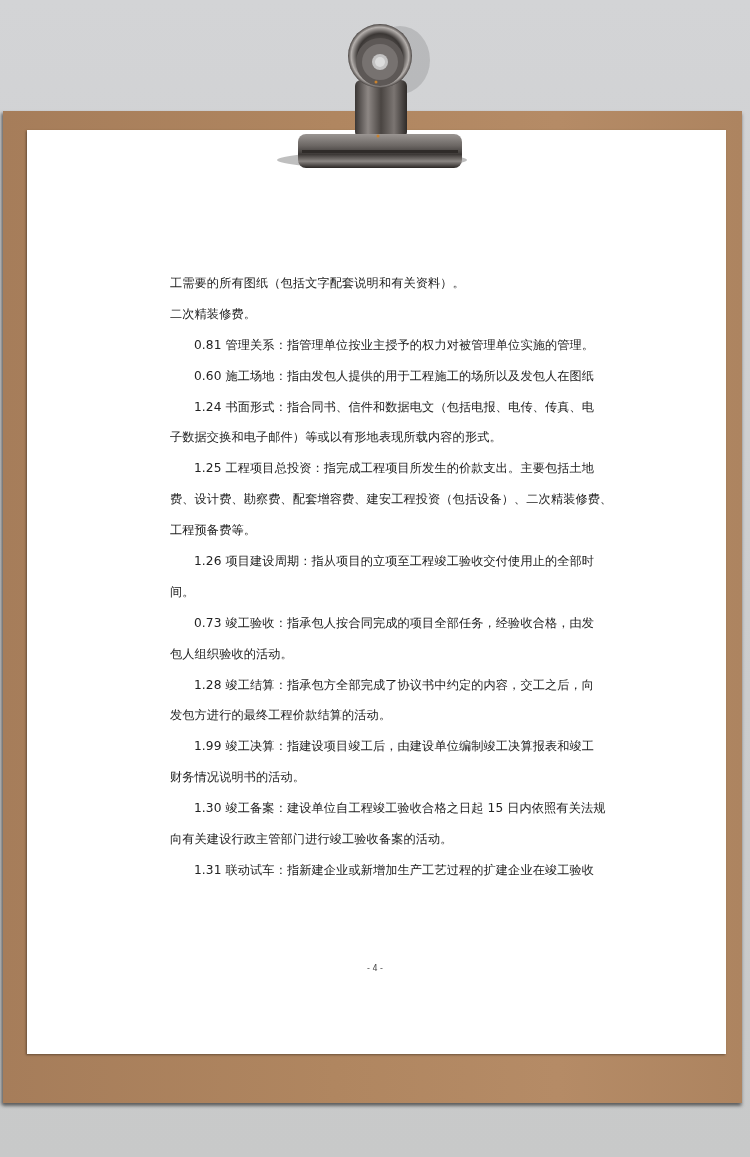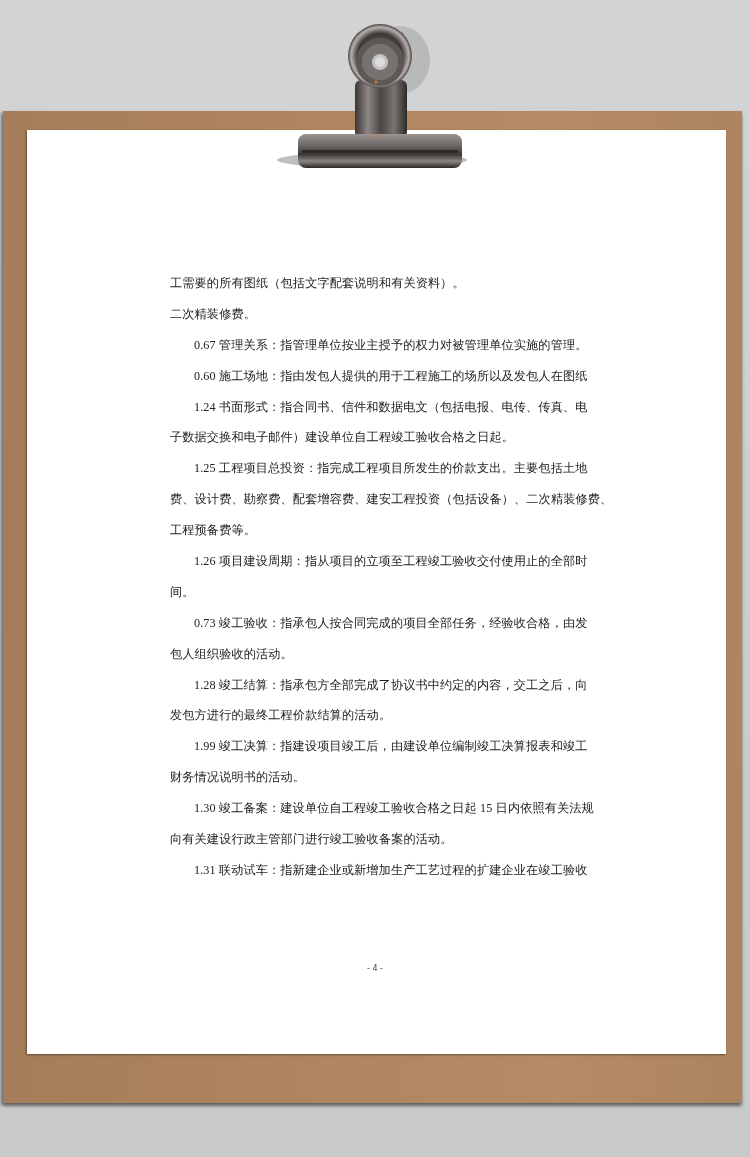--- a/index.html
+++ b/index.html
@@ -16,21 +16,21 @@
   .paper {
     position:absolute; left:27px; top:130px; width:699px; height:924px;
     background:#ffffff;
     box-shadow: -1px 1px 2px rgba(40,30,20,0.5);
   }
   .clip { position:absolute; left:0; top:0; width:750px; height:180px; pointer-events:none; }
   .content {
     position:absolute; left:170px; top:268px; width:412px;
     font-size:12.2px; color:#222; letter-spacing:0.1px;
   }
-  .line { height:30.9px; line-height:30.9px; white-space:nowrap;font-family:Liberation Serif, serif; }
+  .line { height:30.9px; line-height:30.9px; white-space:nowrap; }
   .indent { padding-left:24px; }
   .pagenum {
     position:absolute; left:0; width:750px; top:964px; text-align:center;
     font-size:8px; color:#444;
   }
 </style>
 </head>
 <body>
 
 <div class="board"></div>
@@ -69,24 +69,24 @@
   <circle cx="380" cy="62" r="18" fill="#777270"></circle>
   <circle cx="380" cy="62" r="8" fill="#c3c2c2"></circle>
   <circle cx="380" cy="62" r="5" fill="#dcdcdc"></circle>
   <circle cx="376" cy="82" r="1.5" fill="#c9822e"></circle>
   <circle cx="378" cy="136" r="1.5" fill="#c9822e"></circle>
 </svg>
 
 <div class="content" id="content">
     <div class="line">工需要的所有图纸（包括文字配套说明和有关资料）。</div>
     <div class="line">二次精装修费。</div>
-    <div class="line indent">0.67 管理关系：指管理单位按业主授予的权力对被管理单位实施的管理。</div>
+    <div class="line indent">0.81 管理关系：指管理单位按业主授予的权力对被管理单位实施的管理。</div>
     <div class="line indent">0.60 施工场地：指由发包人提供的用于工程施工的场所以及发包人在图纸</div>
     <div class="line indent">1.24 书面形式：指合同书、信件和数据电文（包括电报、电传、传真、电</div>
-    <div class="line">子数据交换和电子邮件）建设单位自工程竣工验收合格之日起。</div>
+    <div class="line">子数据交换和电子邮件）等或以有形地表现所载内容的形式。</div>
     <div class="line indent">1.25 工程项目总投资：指完成工程项目所发生的价款支出。主要包括土地</div>
     <div class="line">费、设计费、勘察费、配套增容费、建安工程投资（包括设备）、二次精装修费、</div>
     <div class="line">工程预备费等。</div>
     <div class="line indent">1.26 项目建设周期：指从项目的立项至工程竣工验收交付使用止的全部时</div>
     <div class="line">间。</div>
     <div class="line indent">0.73 竣工验收：指承包人按合同完成的项目全部任务，经验收合格，由发</div>
     <div class="line">包人组织验收的活动。</div>
     <div class="line indent">1.28 竣工结算：指承包方全部完成了协议书中约定的内容，交工之后，向</div>
     <div class="line">发包方进行的最终工程价款结算的活动。</div>
     <div class="line indent">1.99 竣工决算：指建设项目竣工后，由建设单位编制竣工决算报表和竣工</div>

